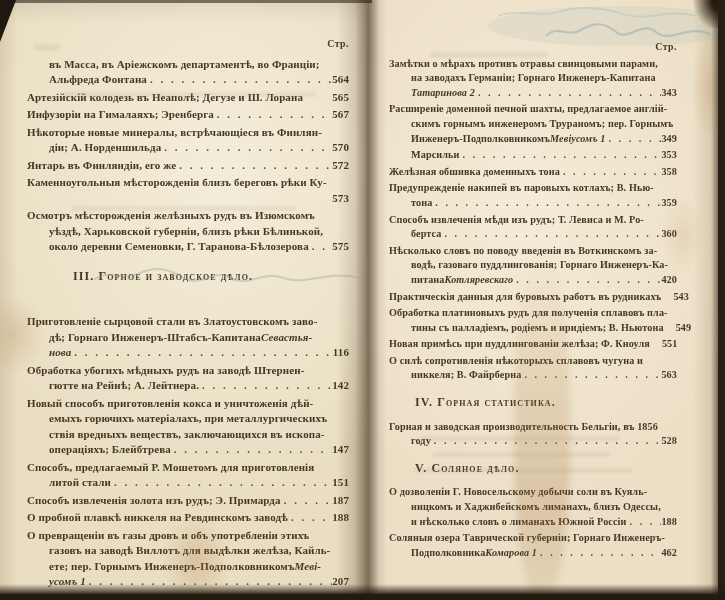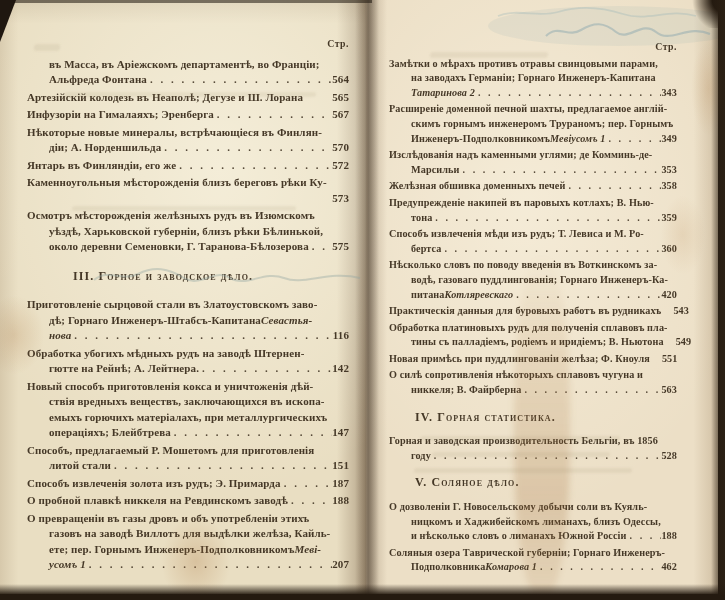--- a/index.html
+++ b/index.html
@@ -24,21 +24,21 @@
   .page-r .page-header{margin-bottom:2px;}
   .entry{margin-bottom:2px;}
   .line{display:flex;align-items:baseline;white-space:nowrap;}
   .line.indent{padding-left:22px;}
   .txt{flex:none;}
   .it{font-style:italic;}
   .lead{flex:1 1 auto;overflow:hidden;white-space:nowrap;letter-spacing:2.5px;
         padding:0 3px;min-width:6px;opacity:.9;}
   .pnum{flex:none;}
   .heading{font-variant:small-caps;letter-spacing:1.1px;font-size:12px;}
-  .page-l .heading{margin:14px 0 13px;padding-left:46px;}
+  .page-l .heading{margin:14px 0 30px;padding-left:46px;}
   .page-r .heading{margin:12px 0 10px;padding-left:26px;}
   
   .ov{position:absolute;pointer-events:none;}
   .gutter{left:355px;top:0;width:24px;height:594px;
      background:linear-gradient(to right, rgba(70,50,30,0), rgba(70,50,30,.30) 40%,
      rgba(40,28,16,.45) 55%, rgba(70,50,30,0));}
   .edge-bottom{left:0;right:0;bottom:0;height:16px;
      background:linear-gradient(to bottom, rgba(36,26,16,0), #241a10 70%);}
   .edge-right{top:0;right:0;width:14px;height:600px;
      background:linear-gradient(to left,#2b2014, rgba(43,32,20,0));}
@@ -146,24 +146,24 @@
               <span class="txt">гютте на Рейнѣ; А. Лейтнера.</span>
               <span class="lead">. . . . . . . . . . . . . . . . . . . . . . . . . . . . . . . . . . . . . . . . . . . . . . . . . . . . . . . . . . . . </span>
               <span class="pnum">142</span>
             </div>
           </div>
           <div class="entry">
             <div class="line">
               <span class="txt">Новый способъ приготовленія кокса и уничтоженія дѣй-</span>
             </div>
             <div class="line indent">
+              <span class="txt">емыхъ горючихъ матеріалахъ, при металлургическихъ</span>
+            </div>
+            <div class="line indent">
               <span class="txt">ствія вредныхъ веществъ, заключающихся въ ископа-</span>
-            </div>
-            <div class="line indent">
-              <span class="txt">емыхъ горючихъ матеріалахъ, при металлургическихъ</span>
             </div>
             <div class="line indent">
               <span class="txt">операціяхъ; Блейбтрева</span>
               <span class="lead">. . . . . . . . . . . . . . . . . . . . . . . . . . . . . . . . . . . . . . . . . . . . . . . . . . . . . . . . . . . . </span>
               <span class="pnum">147</span>
             </div>
           </div>
           <div class="entry">
             <div class="line">
               <span class="txt">Способъ, предлагаемый Р. Мошетомъ для приготовленія</span>
@@ -234,32 +234,29 @@
               <span class="txt">скимъ горнымъ инженеромъ Трураномъ; пер. Горнымъ</span>
             </div>
             <div class="line indent">
               <span class="txt">Инженеръ-Подполковникомъ </span>
               <span class="txt it">Мевіусомъ 1</span>
               <span class="lead">. . . . . . . . . . . . . . . . . . . . . . . . . . . . . . . . . . . . . . . . . . . . . . . . . . . . . . . . . . . . </span>
               <span class="pnum">349</span>
             </div>
           </div>
           <div class="entry">
-            <div class="line">
-              <span class="txt">Изслѣдованія надъ каменными углями; де Комминь-де-</span>
-            </div>
             <div class="line indent">
               <span class="txt">Марсильи</span>
               <span class="lead">. . . . . . . . . . . . . . . . . . . . . . . . . . . . . . . . . . . . . . . . . . . . . . . . . . . . . . . . . . . . </span>
               <span class="pnum">353</span>
             </div>
           </div>
           <div class="entry">
             <div class="line">
-              <span class="txt">Желѣзная обшивка доменныхъ печей</span>
+              <span class="txt">Желѣзная обшивка доменныхъ тона</span>
               <span class="lead">. . . . . . . . . . . . . . . . . . . . . . . . . . . . . . . . . . . . . . . . . . . . . . . . . . . . . . . . . . . . </span>
               <span class="pnum">358</span>
             </div>
           </div>
           <div class="entry">
             <div class="line">
               <span class="txt">Предупрежденіе накипей въ паровыхъ котлахъ; В. Нью-</span>
             </div>
             <div class="line indent">
               <span class="txt">тона</span>

